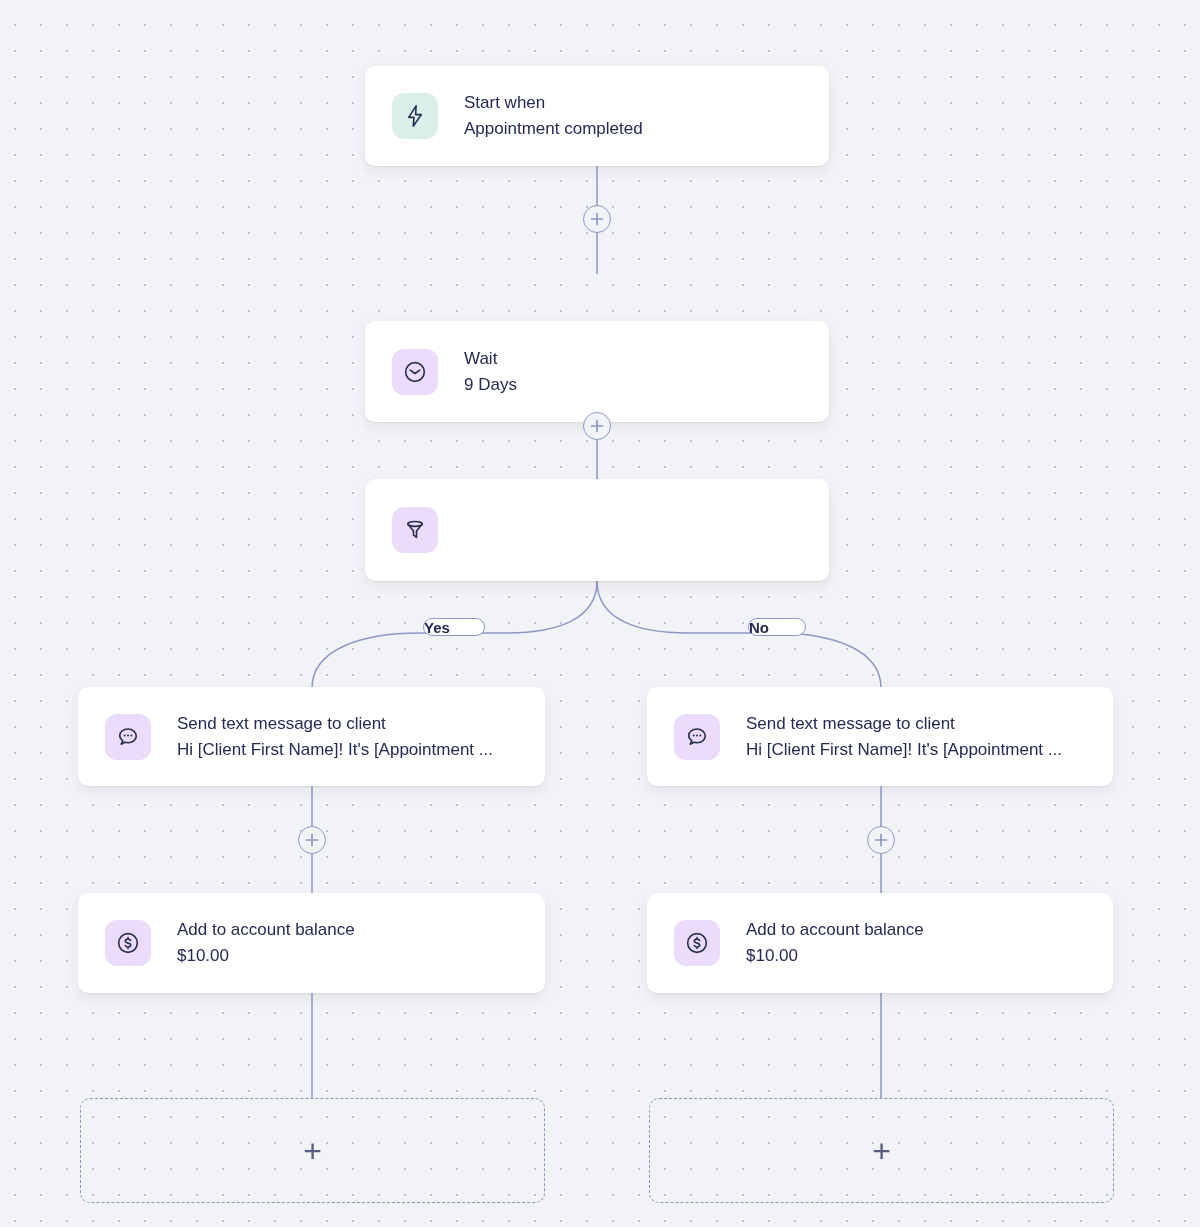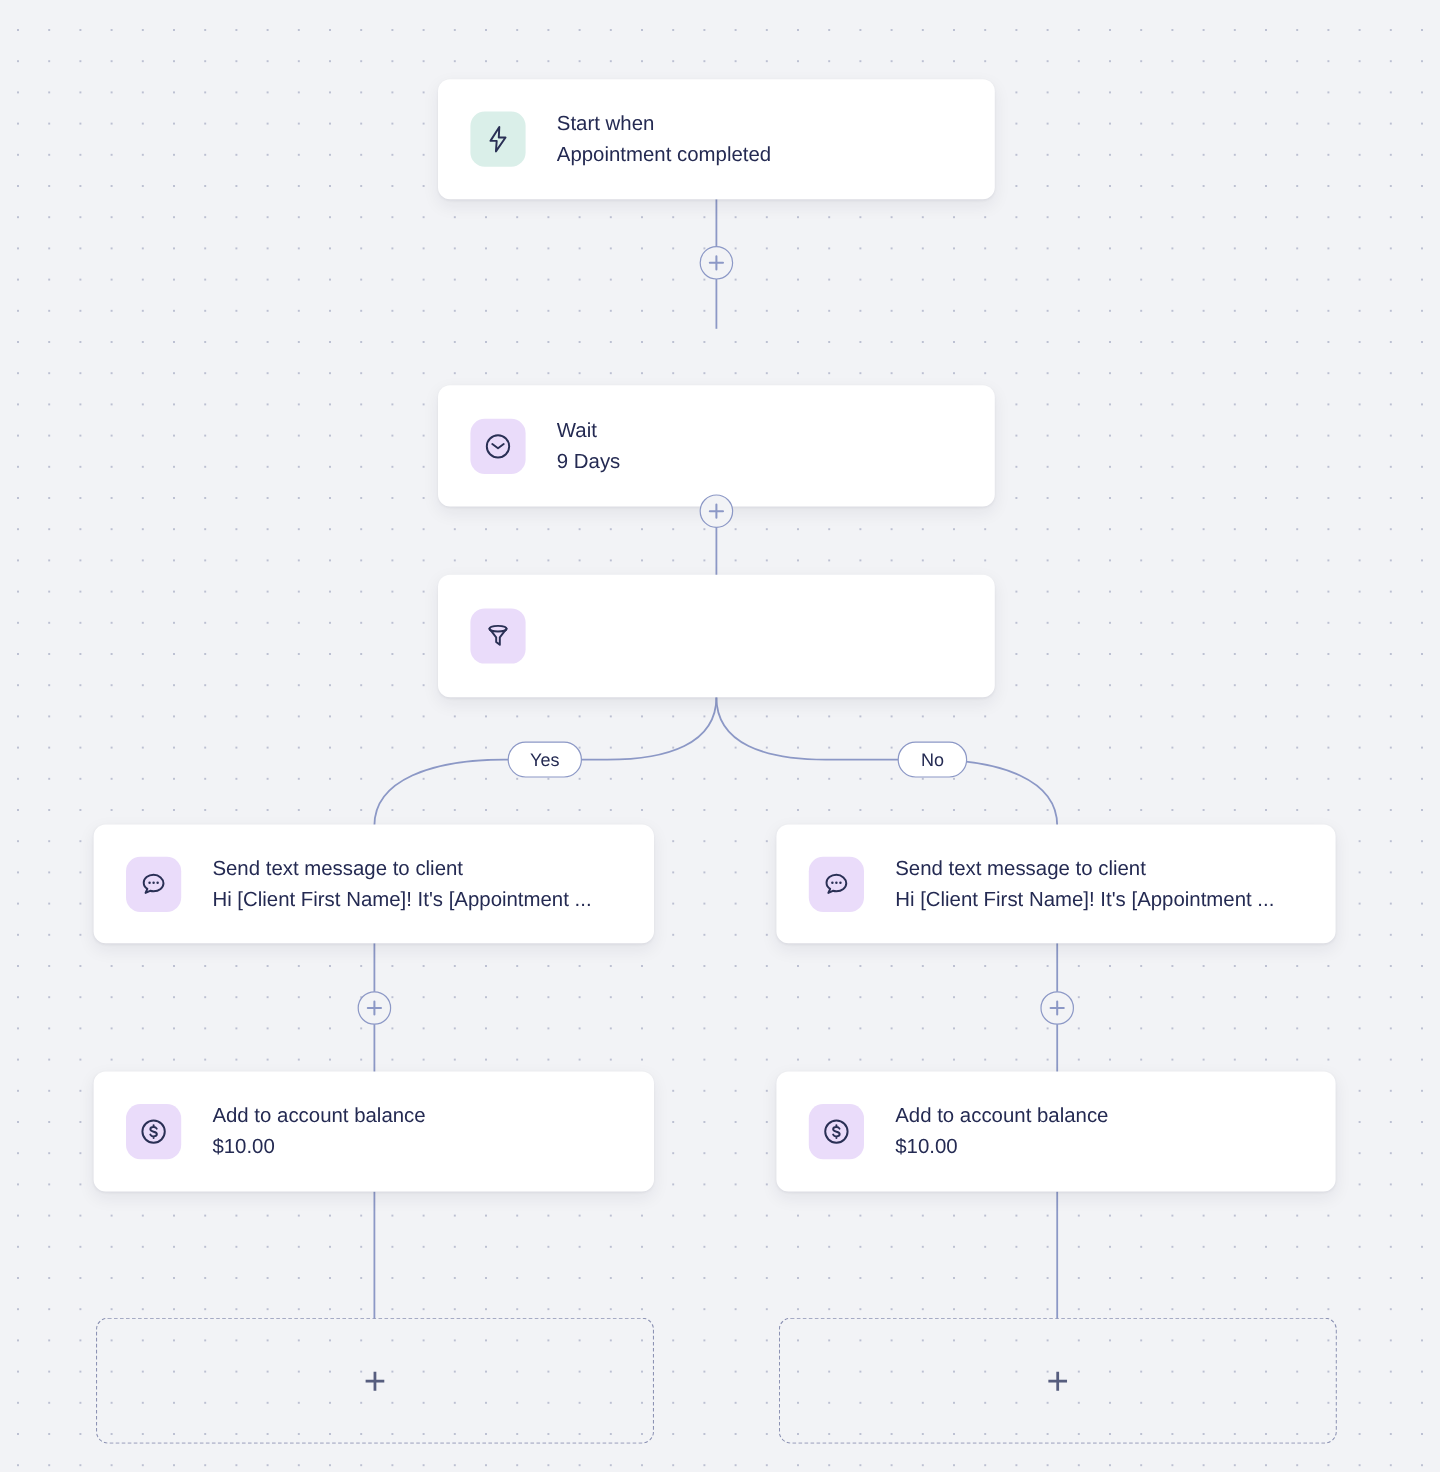--- a/index.html
+++ b/index.html
@@ -35,23 +35,23 @@
   .line{font-size:17px;line-height:26px;color:#242a52;white-space:nowrap;overflow:hidden;text-overflow:ellipsis;}
   .bold{font-weight:400;}
   .plus-btn{
     position:absolute;width:28px;height:28px;border-radius:50%;
     border:1.5px solid #8c98c6;background:#f2f3f6;
     display:flex;align-items:center;justify-content:center;
     box-sizing:border-box;padding:0;cursor:pointer;
   }
   .plus-btn svg{display:block;}
   .pill{
-    position:absolute;height:30px;border:1.5px solid #8c98c6;background:#ffffff;
-    border-radius:15px;display:flex;align-items:center;justify-content:center;
-    font-size:15px;color:#242a52;box-sizing:border-box;
+    position:absolute;height:18px;border:1.5px solid #8c98c6;background:#ffffff;
+    border-radius:15px;display:flex;align-items:center;
+    font-size:15px;color:#242a52;box-sizing:border-box;font-weight:bold;
   }
   .dropzone{
     position:absolute;border:1.5px dashed #8d93b4;border-radius:10px;
     display:flex;align-items:center;justify-content:center;
     background:transparent;cursor:pointer;
   }
   .dropzone .plus-glyph{font-size:32px;font-weight:400;color:#565d7e;line-height:1;}
 </style>
 </head>
 <body>

